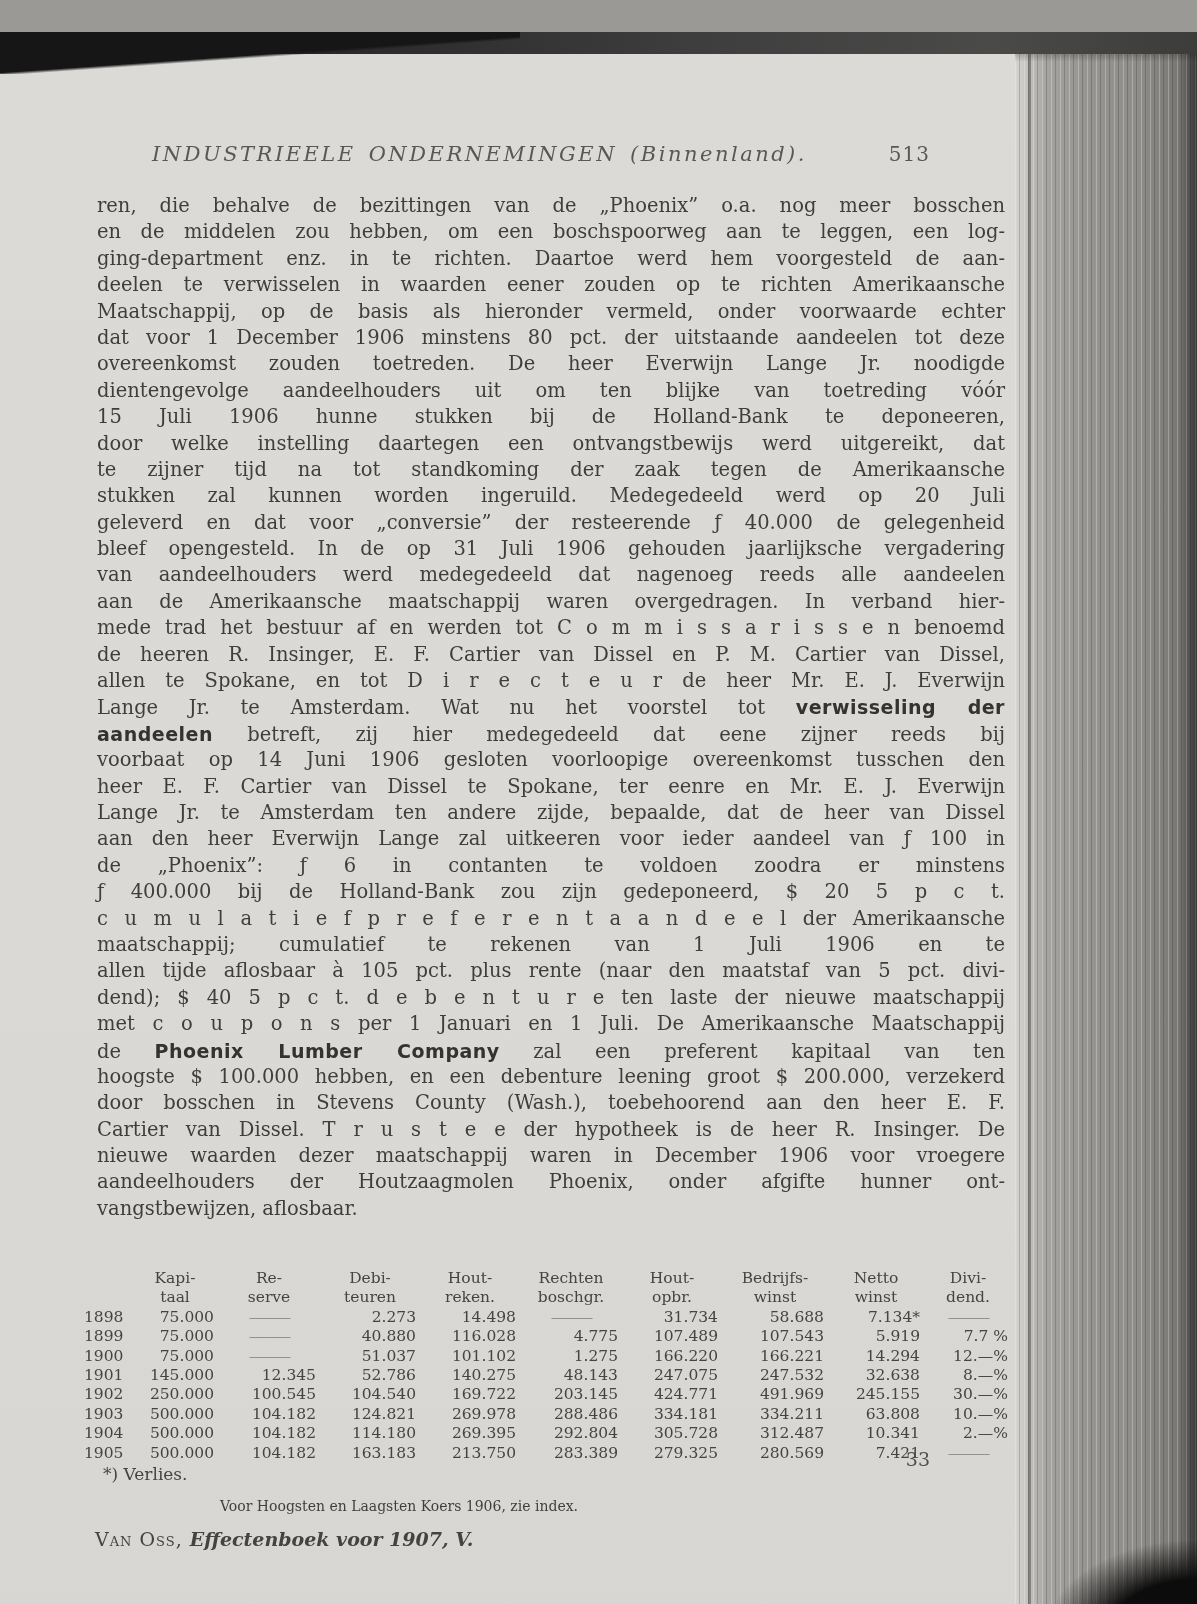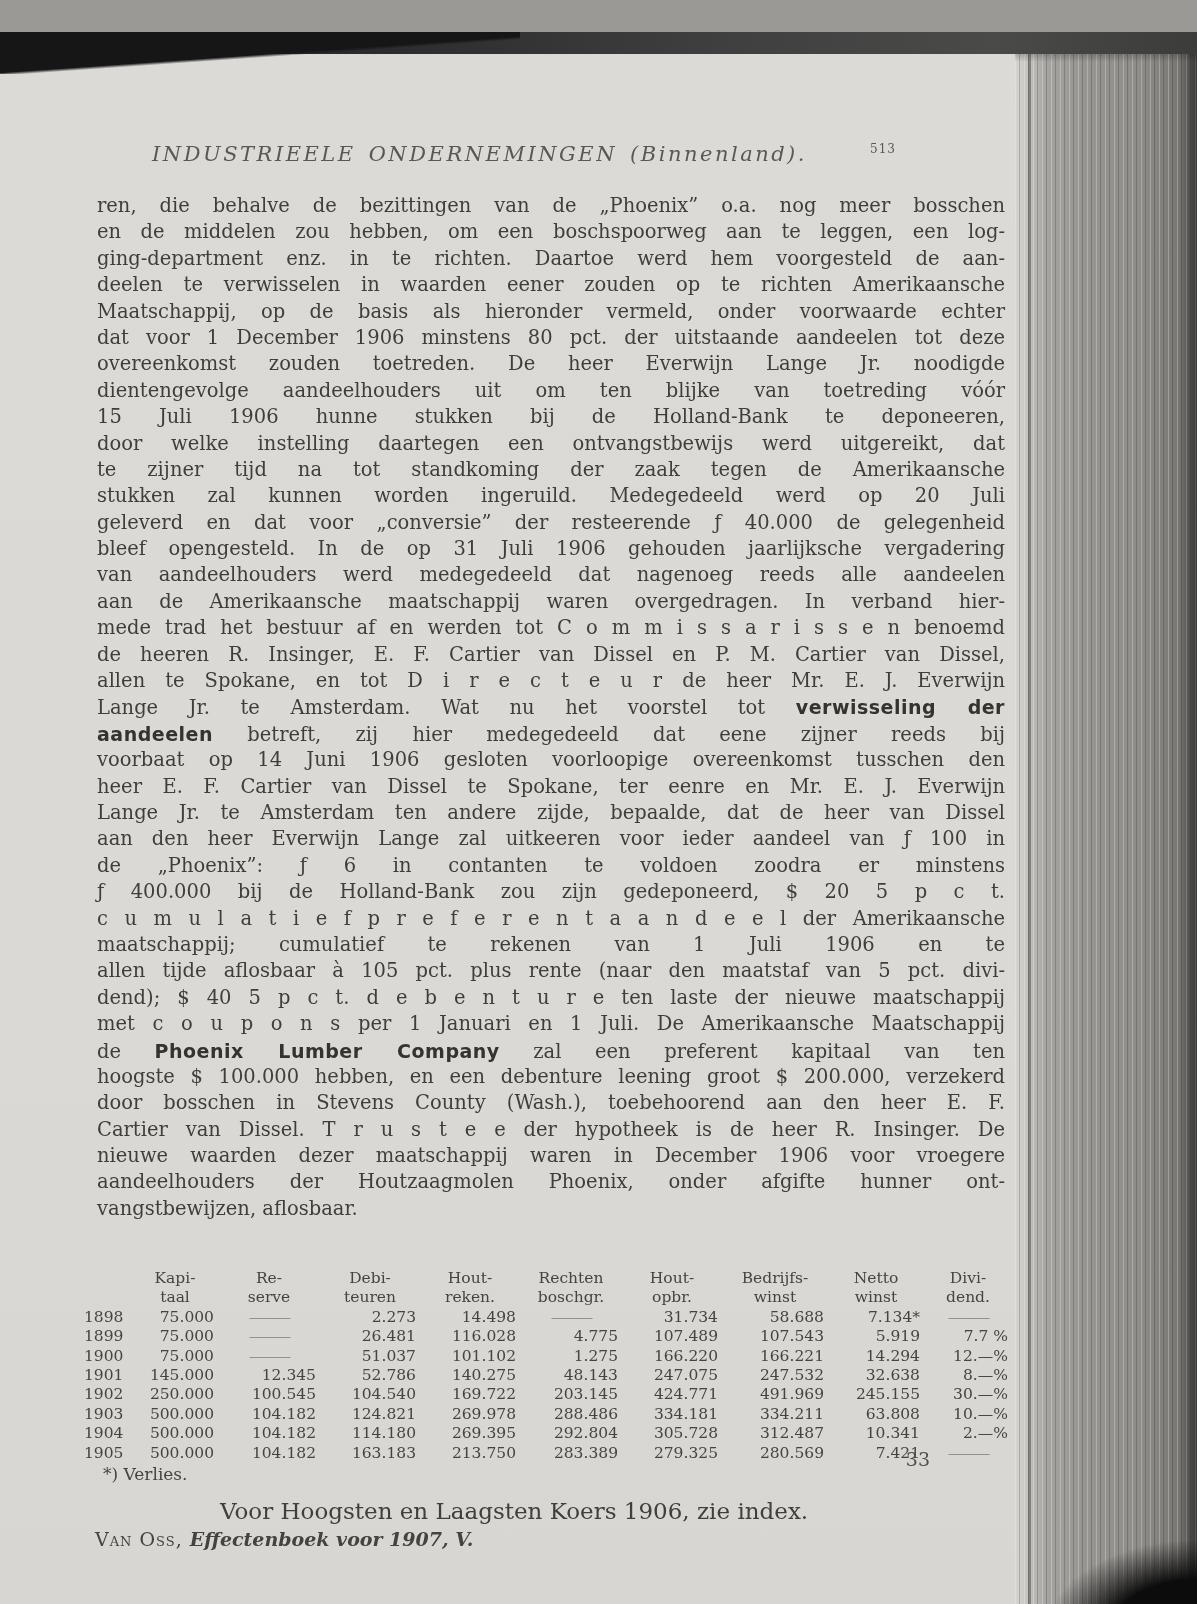--- a/index.html
+++ b/index.html
@@ -41,21 +41,21 @@
   }
   
   .running-head{position:absolute;top:110px;left:152px;width:760px;height:30px;z-index:3;}
   .rh-title{
     position:absolute;left:0;top:0;width:655px;
     font-style:italic;font-size:21px;letter-spacing:2.5px;color:#585856;
     text-align:justify;text-align-last:justify;white-space:normal;
   }
   .rh-page{
     position:absolute;left:718px;top:0;width:60px;
-    font-size:12px;color:#585856;text-align:left;letter-spacing:1px;
+    font-size:20px;color:#585856;text-align:right;letter-spacing:1px;
   }
   
   .body-text{position:absolute;top:161px;left:97px;width:908px;z-index:3;}
   .line{
     font-size:19.5px;line-height:26.4px;height:26.4px;
     text-align:justify;text-align-last:justify;white-space:normal;color:#3f3e3b;
   }
   .line.short{text-align-last:left;}
   .line .bold{
     font-family:"DejaVu Sans", sans-serif;font-weight:bold;font-size:19px;
@@ -68,21 +68,21 @@
     font-size:15.5px;line-height:19.4px;color:#454440;
   }
   .fin-table .th{text-align:center;}
   .fin-table .span2{grid-column:span 2;text-align:center;}
   .fin-table .year{text-align:left;padding-left:2px;}
   .fin-table .num{text-align:right;padding-right:4px;}
   .fin-table .dash{text-align:center;color:#90908b;letter-spacing:-2px;padding-right:0;}
   .fin-table .dash.lite{color:#a5a5a0;}
   
   .footnote{position:absolute;top:1432px;left:103px;font-size:17px;color:#454440;z-index:3;}
-  .index-note{position:absolute;top:1466px;left:220px;font-size:23px;color:#403f3c;z-index:3;}
+  .index-note{position:absolute;top:1466px;left:220px;font-size:14px;color:#403f3c;z-index:3;}
   .footer-left{position:absolute;top:1496px;left:95px;font-size:19px;color:#44433f;z-index:3;}
   .footer-left .sc{font-variant:small-caps;letter-spacing:1px;}
   .footer-left .it{font-style:italic;margin-left:7px;font-weight:bold;}
   .footer-page{position:absolute;top:1416px;left:880px;width:50px;text-align:right;font-size:19px;color:#504f4c;z-index:3;}
 </style>
 </head>
 <body>
 
 <div class="scan">
 
@@ -172,21 +172,21 @@
       <div class="num dash">———</div>
       <div class="num">31.734</div>
       <div class="num">58.688</div>
       <div class="num">7.134*</div>
       <div class="num dash">———</div>
       <div class="num dash lite">——</div>
       <div class="num dash lite">——</div>
       <div class="year">1899</div>
       <div class="num">75.000</div>
       <div class="num dash">———</div>
-      <div class="num">26.481</div>
+      <div class="num">40.880</div>
       <div class="num">116.028</div>
       <div class="num">4.775</div>
       <div class="num">107.489</div>
       <div class="num">107.543</div>
       <div class="num">5.919</div>
       <div class="num">7.7 %</div>
       <div class="num dash lite">——</div>
       <div class="num dash lite">——</div>
       <div class="year">1900</div>
       <div class="num">75.000</div>

